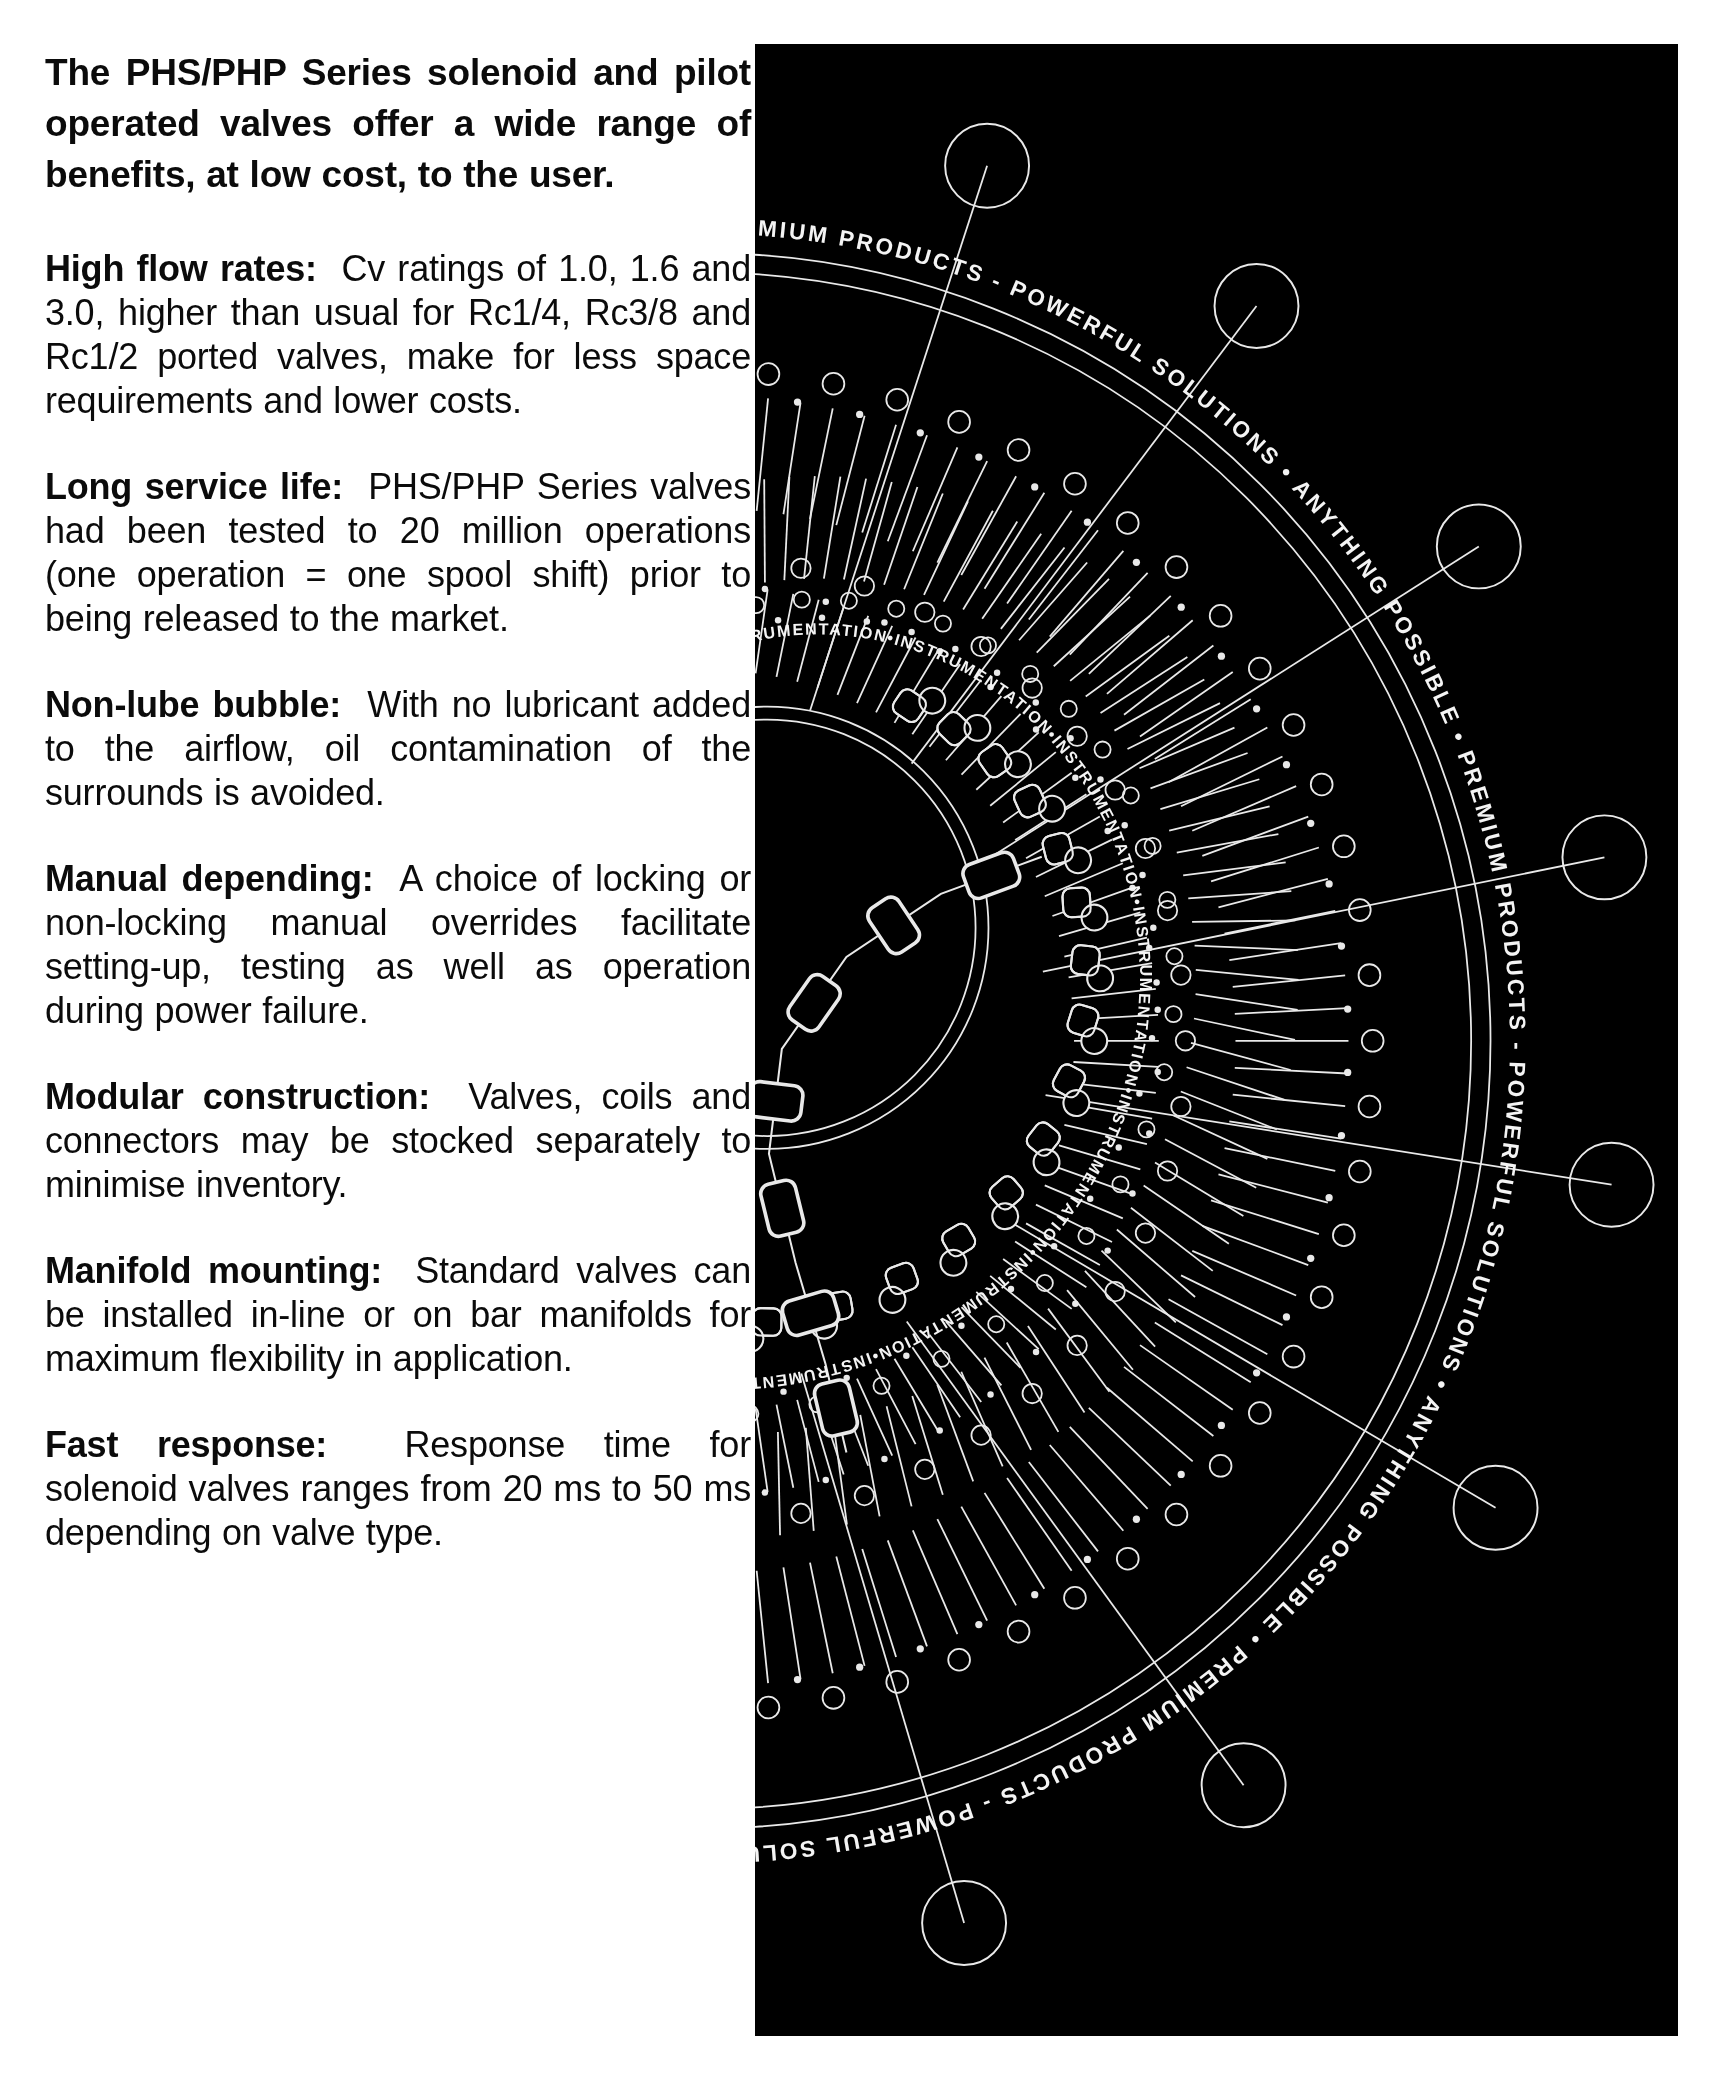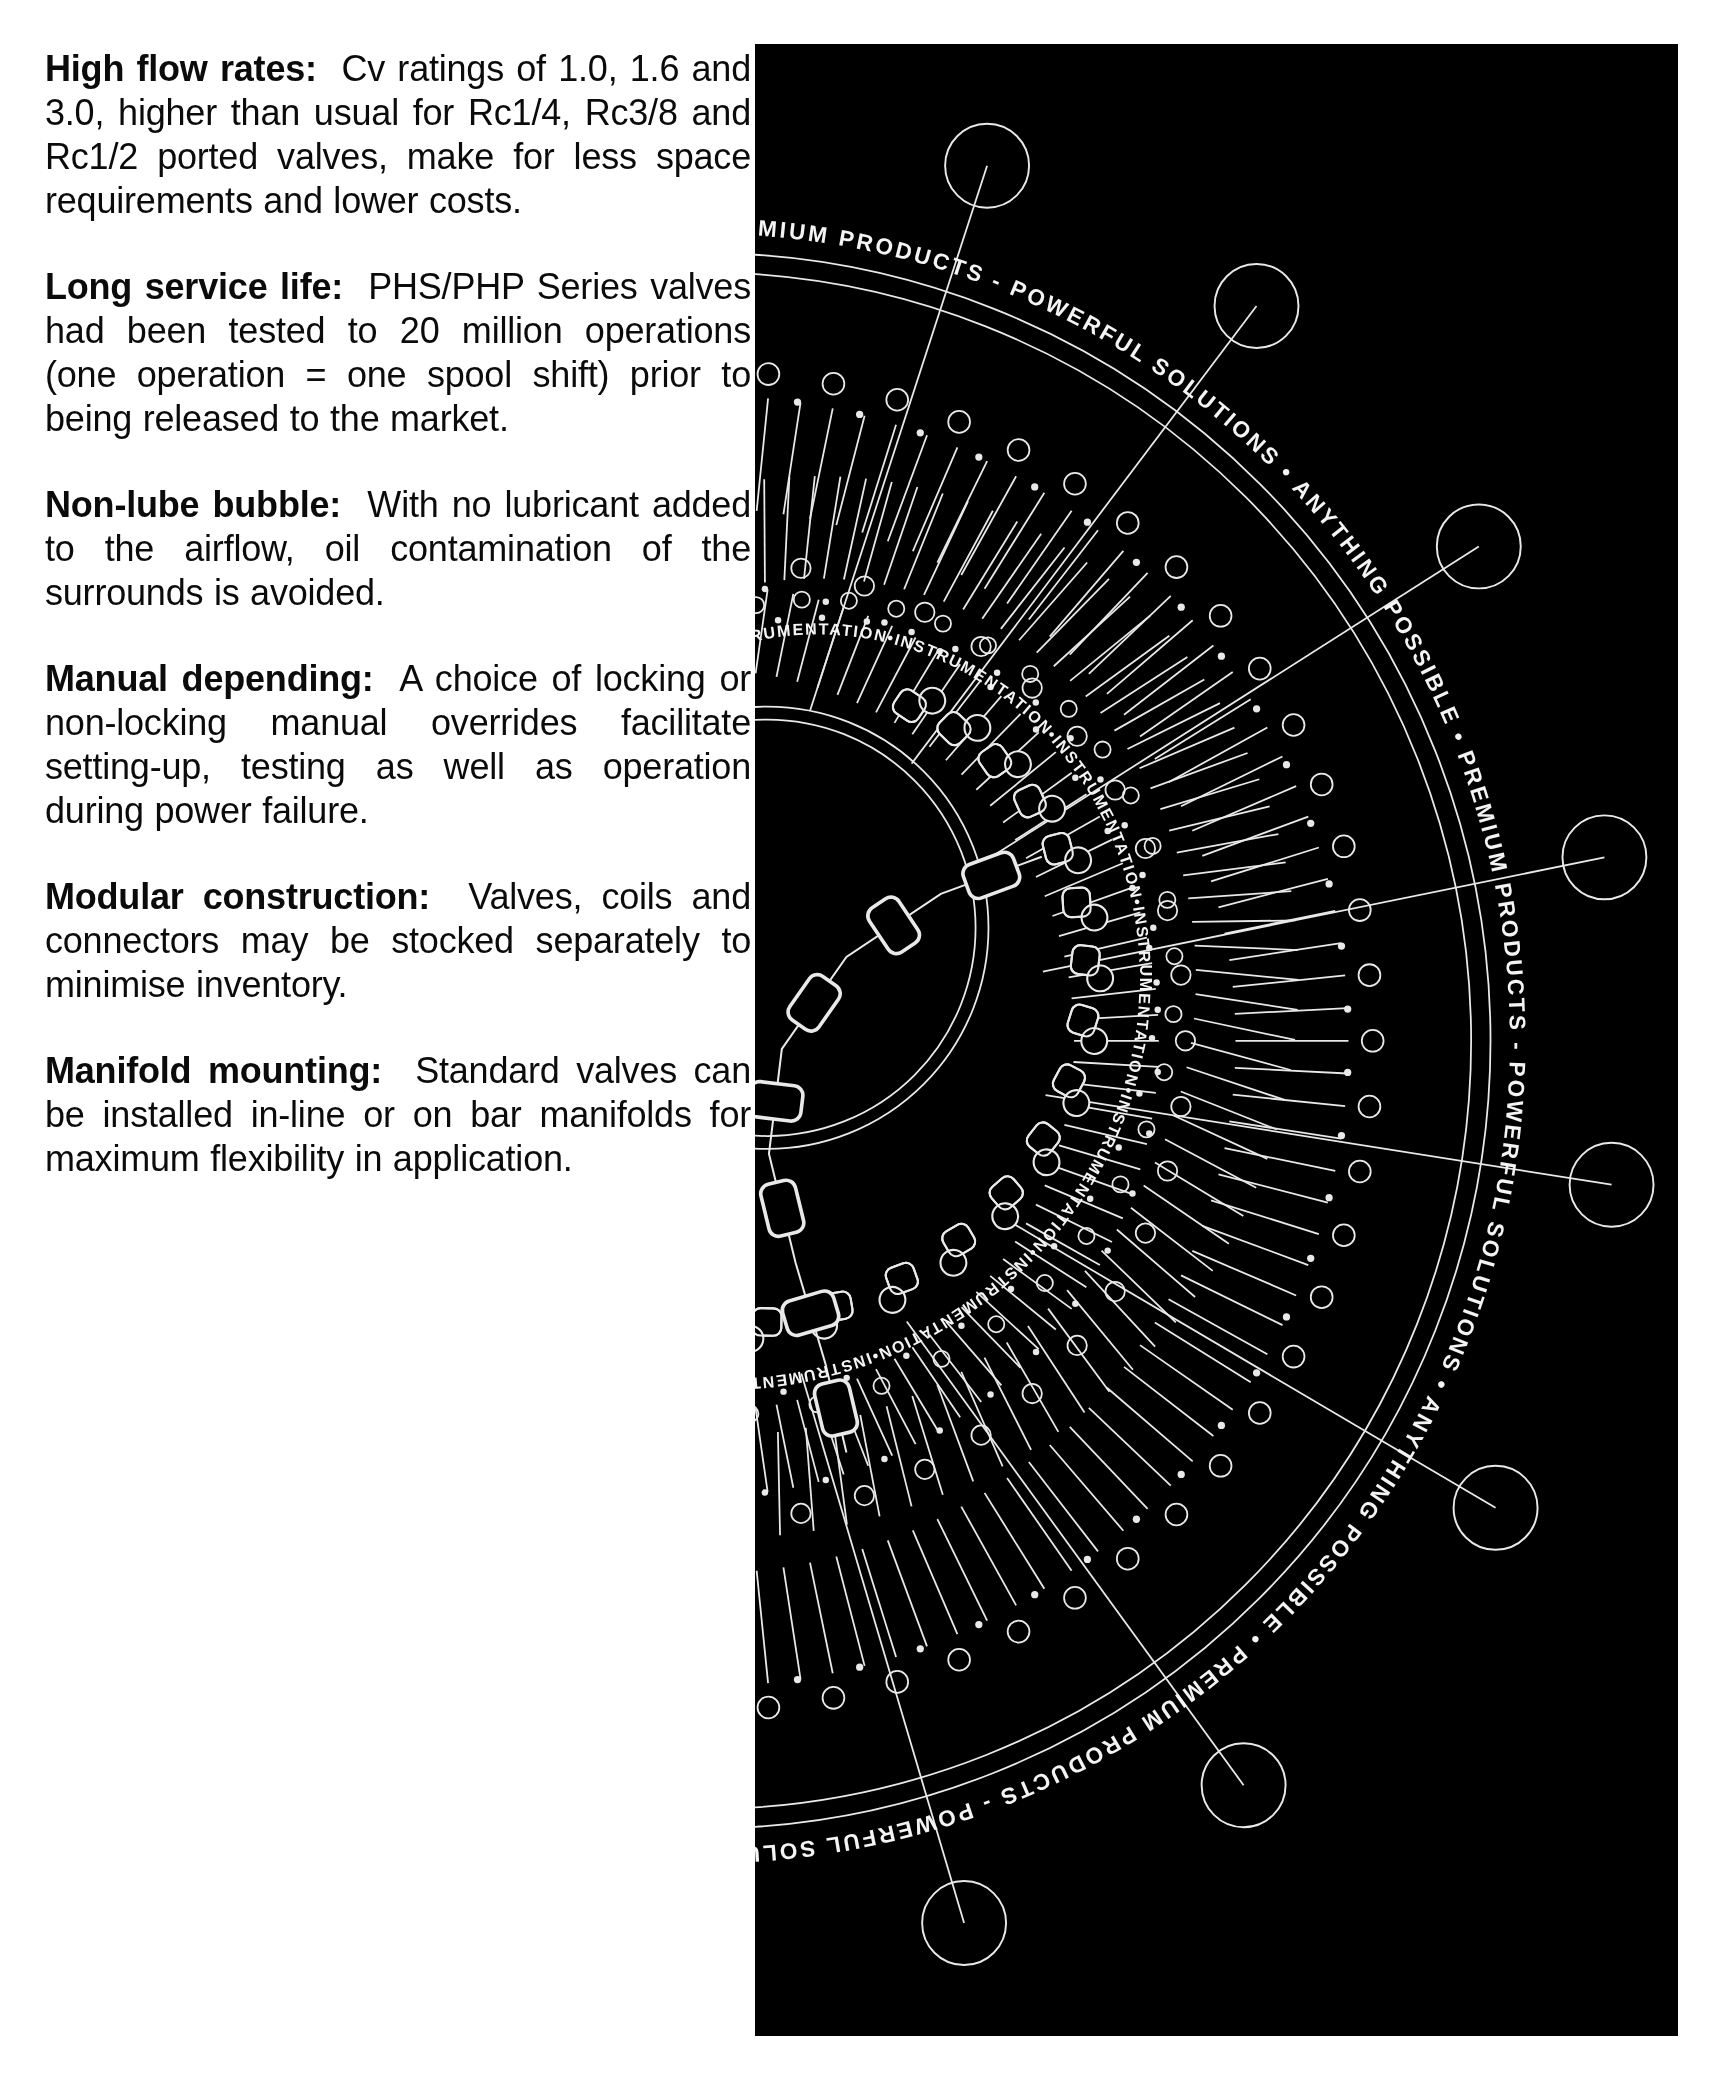--- a/index.html
+++ b/index.html
@@ -36,35 +36,37 @@
   }
   .spiral-label{
     font-family:"Liberation Sans", sans-serif;
     font-size:20px;letter-spacing:2.2px;font-weight:bold;
   }
 </style>
 </head>
 <body>
 
 <main class="article">
+  <p class="title"><b></b><span>The PHS/PHP Series solenoid and pilot operated valves offer a wide range of benefits, at low cost, to the user.</span></p>
 
   <p><b>High flow rates:</b><span>&nbsp; Cv ratings of 1.0, 1.6 and 3.0, higher than usual for Rc1/4, Rc3/8 and Rc1/2 ported valves, make for less space requirements and lower costs.</span></p>
 
 
   <p><b>Long service life:</b><span>&nbsp; PHS/PHP Series valves had been tested to 20 million operations (one operation = one spool shift) prior to being released to the market.</span></p>
 
   <p><b>Non-lube bubble:</b><span>&nbsp; With no lubricant added to the airflow, oil contamination of the surrounds is avoided.</span></p>
 
   <p><b>Manual depending:</b><span>&nbsp; A choice of locking or non-locking manual overrides facilitate setting-up, testing as well as operation during power failure.</span></p>
 
   <p><b>Modular construction:</b><span>&nbsp; Valves, coils and connectors may be stocked separately to minimise inventory.</span></p>
 
   <p><b>Manifold mounting:</b><span>&nbsp; Standard valves can be installed in-line or on bar manifolds for maximum flexibility in application.</span></p>
 
 
+  <p><b>Fast response:</b><span>&nbsp; Response time for solenoid valves ranges from 20 ms to 50 ms depending on valve type.</span></p>
 </main>
 
 <section class="panel">
   <svg width="923" height="1992" viewBox="0 0 1143 2468" xmlns="http://www.w3.org/2000/svg" style="background: rgb(0, 0, 0);">
       <g stroke="#e9e9e9" fill="none" stroke-width="2.2">
         <line x1="595" y1="1235" x2="735" y2="1235"></line>
         <line x1="594.1528947328948" y1="1268.4284514335504" x2="733.9732057368423" y2="1275.51933507097"></line>
         <line x1="591.6137534386507" y1="1301.7710925117053" x2="730.8954587135162" y2="1315.9346575899458"></line>
         <line x1="587.3890940565535" y1="1334.9423331530206" x2="725.7746594624891" y2="1356.1422220036613"></line>
         <line x1="581.4897612266464" y1="1367.8570232585157" x2="718.6239530019956" y2="1396.038816070928"></line>

